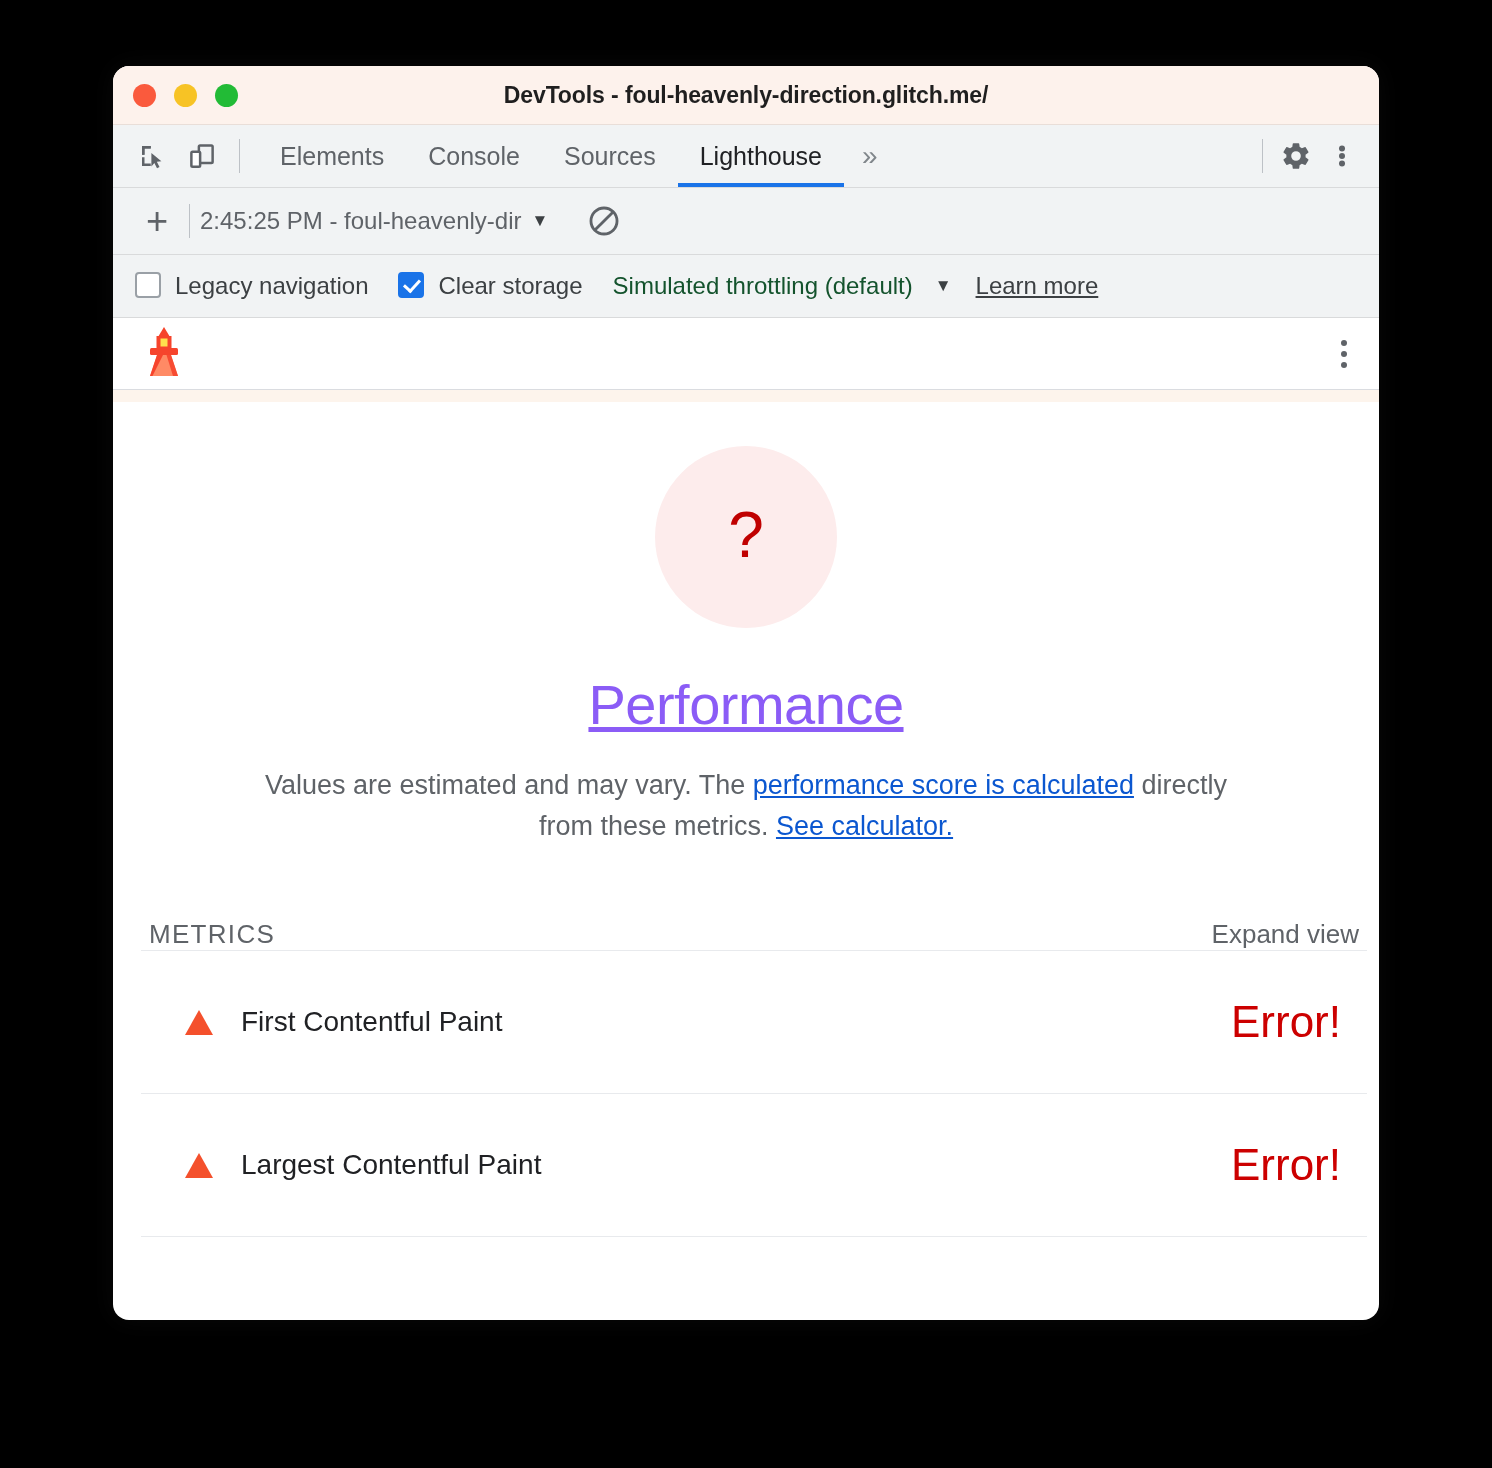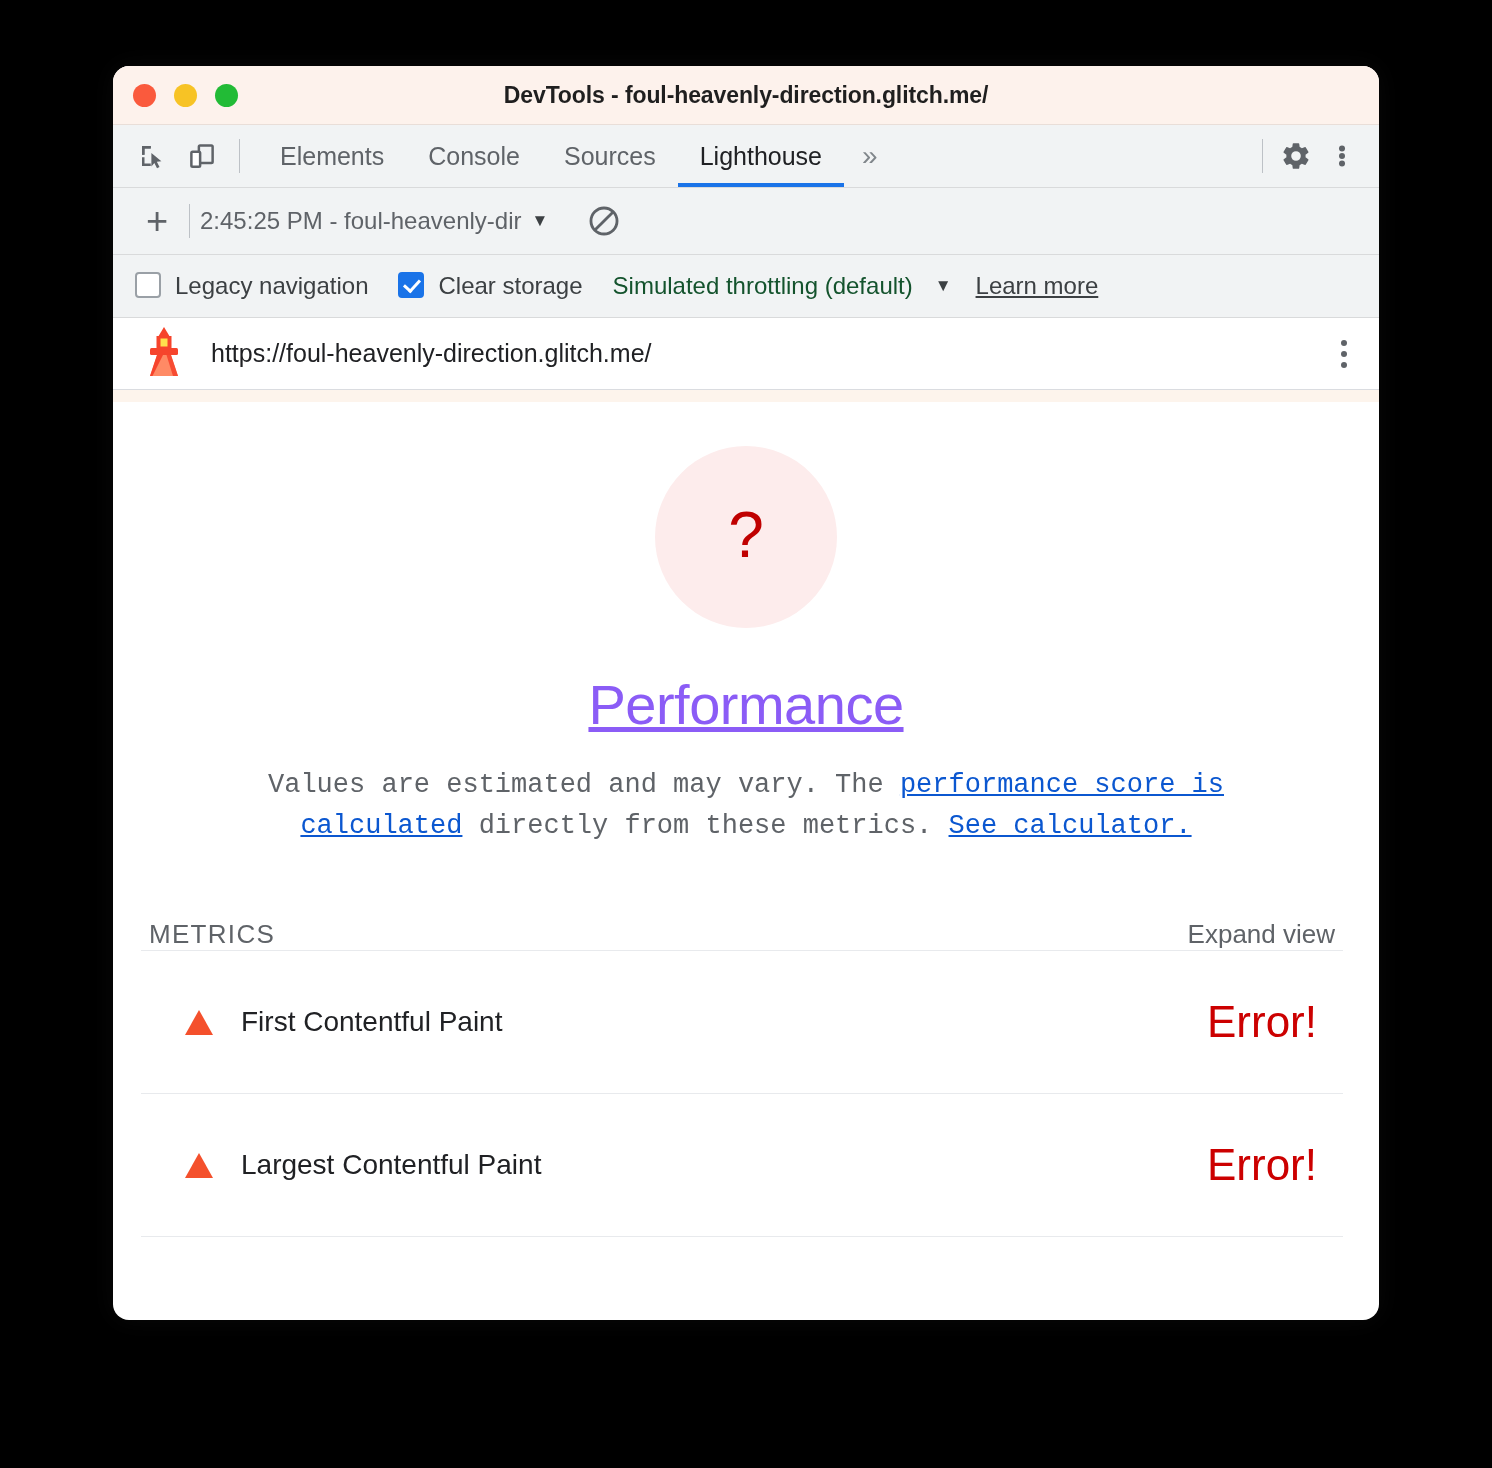--- a/index.html
+++ b/index.html
@@ -315,30 +315,29 @@
     letter-spacing: -0.5px;
     text-decoration: underline;
   }
   .cat-desc {
     text-align: center;
     font-size: 27px;
     color: #5f6368;
     line-height: 1.52;
     margin: 28px auto 8px;
     max-width: 990px;
-    font-family: Liberation Mono, monospace;
   }
   .cat-desc a {
     color: #0b57d0;
     text-decoration: underline;
   }
 
   
   .metrics {
-    margin: 72px 36px 0 28px;
+    margin: 72px 12px 0 28px;
   }
   .metrics-head {
     display: flex;
     align-items: baseline;
     justify-content: space-between;
     padding: 0 8px 0 8px;
   }
   .metrics-title {
     font-size: 26px;
     color: #5f6368;
@@ -490,21 +489,20 @@
           <rect x="17.5" y="11" width="15" height="13" fill="#f6442c"></rect>
           <rect x="21.5" y="13.5" width="7" height="8" fill="#ffe14d"></rect>
           <rect x="11" y="23" width="28" height="7" rx="1.5" fill="#f6442c"></rect>
           <polygon points="18,30 32,30 39,51 11,51" fill="#ff8a65"></polygon>
           <polygon points="18,30 24,30 13.5,51 11,51" fill="#f6442c"></polygon>
           <polygon points="29,30 32,30 39,51 32.5,51" fill="#f6442c" opacity="0"></polygon>
           <polygon points="27.5,30 32,30 39,51 34,51" fill="#f6442c" opacity="0.9"></polygon>
           <polygon points="24,39 30,39 33.5,51 20.5,51" fill="#ff8a65" opacity="0"></polygon>
         </svg>
       </span>
-      <span class="url-text">https://foul-heavenly-direction.glitch.me/</span>
       <div class="kebab">
         <i></i>
         <i></i>
         <i></i>
       </div>
     </div>
     <div class="warm-strip"></div>
 
     <div class="report">
       <div class="gauge-wrap">

